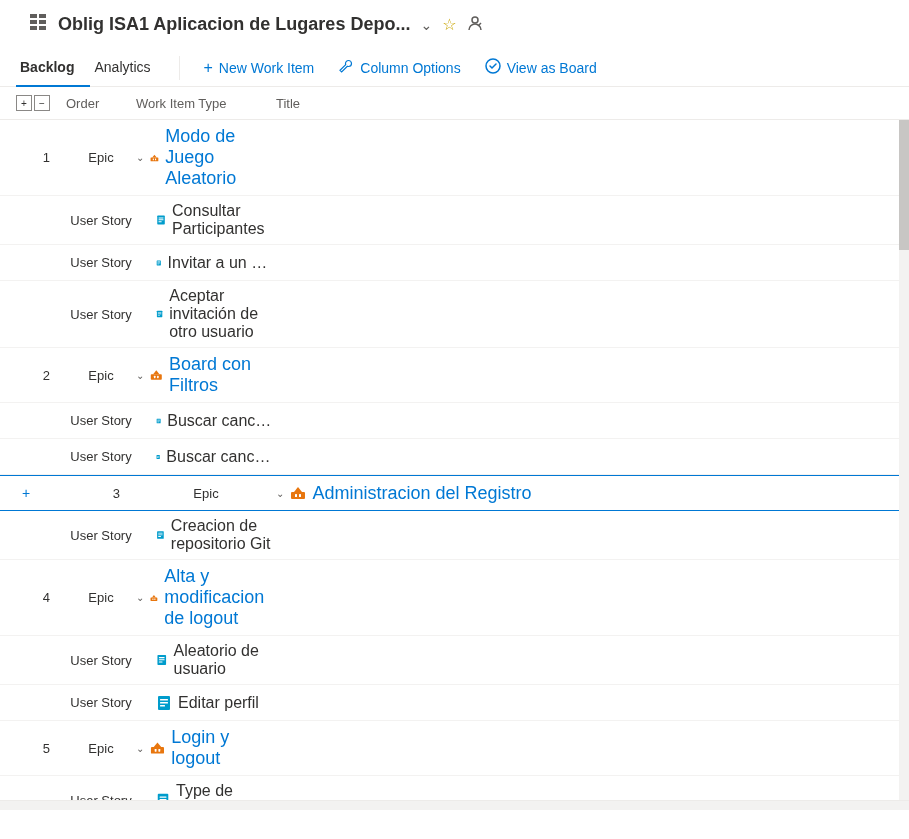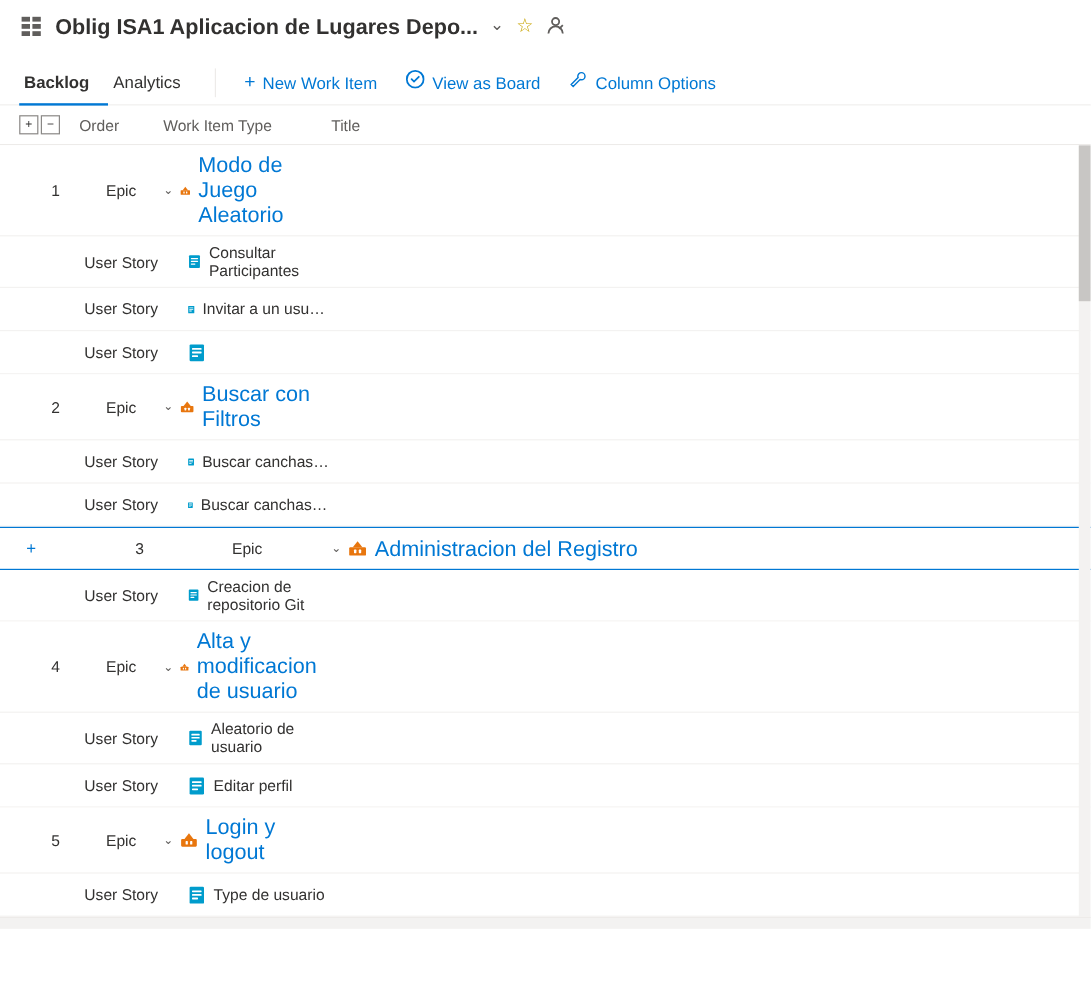--- a/index.html
+++ b/index.html
@@ -9,21 +9,22 @@
       color: #323130;
       background: #fff;
       width: 909px;
       min-height: 839px;
       overflow: hidden;
     }
 
     
     .app-header {
       display: flex;
-      padding: 12px 16px;
+      align-items: center;
+      padding: 12px 28px;
       gap: 10px;
     }
     .app-header-icon {
       color: #605e5c;
       font-size: 20px;
     }
     .app-title {
       font-size: 18px;
       font-weight: 600;
       color: #323130;
@@ -175,21 +176,21 @@
       cursor: pointer;
     }
 
     .epic-link {
       color: #0078d4;
       text-decoration: none;
       font-size: 18px;
     }
     .story-text {
       color: #323130;
-      font-size: 13px;
+      font-size: 16px;
     }
 
     
     .add-row-btn {
       display: flex;
       align-items: center;
       justify-content: center;
       width: 20px;
       height: 20px;
       font-size: 14px;
@@ -246,33 +247,33 @@
     <span>Analytics</span>
   </div>
   <div class="nav-divider"></div>
   <div class="nav-action">
     <span class="nav-action-icon">+</span>
     <span>New Work Item</span>
   </div>
   <div class="nav-action">
     <span class="nav-action-icon">
       <svg width="16" height="16" viewBox="0 0 16 16" fill="none">
-        <circle cx="8" cy="8" r="7" stroke="#0078d4" stroke-width="1.5"></circle>
-        <path d="M5 8l2 2 4-4" stroke="#0078d4" stroke-width="1.5" fill="none" stroke-linecap="round"></path>
+        <path d="M10.5 2.5a3 3 0 00-3 3c0 .4.08.78.22 1.13L2 12.35 3.65 14l5.72-5.72c.35.14.73.22 1.13.22a3 3 0 000-6z" stroke="#0078d4" stroke-width="1.2" fill="none"></path>
       </svg>
     </span>
-    <span>View as Board</span>
+    <span>Column Options</span>
   </div>
   <div class="nav-action">
     <span class="nav-action-icon">
       <svg width="16" height="16" viewBox="0 0 16 16" fill="none">
-        <path d="M10.5 2.5a3 3 0 00-3 3c0 .4.08.78.22 1.13L2 12.35 3.65 14l5.72-5.72c.35.14.73.22 1.13.22a3 3 0 000-6z" stroke="#0078d4" stroke-width="1.2" fill="none"></path>
+        <circle cx="8" cy="8" r="7" stroke="#0078d4" stroke-width="1.5"></circle>
+        <path d="M5 8l2 2 4-4" stroke="#0078d4" stroke-width="1.5" fill="none" stroke-linecap="round"></path>
       </svg>
     </span>
-    <span>Column Options</span>
+    <span>View as Board</span>
   </div>
 </div>
 
 <div class="table-header">
   <div class="table-header-cell">
     <div class="expand-controls">
       <div class="expand-btn">+</div>
       <div class="expand-btn">−</div>
     </div>
   </div>
@@ -335,35 +336,36 @@
   <div class="table-row story-row">
     <div class="order-cell"></div>
     <div class="type-cell">User Story</div>
     <div class="title-cell story-title">
       <svg width="16" height="16" viewBox="0 0 16 16">
         <rect x="2" y="1" width="12" height="14" rx="1" fill="#009ccc"></rect>
         <rect x="4" y="4" width="8" height="1.5" rx="0.5" fill="#fff"></rect>
         <rect x="4" y="7" width="8" height="1.5" rx="0.5" fill="#fff"></rect>
         <rect x="4" y="10" width="5" height="1.5" rx="0.5" fill="#fff"></rect>
       </svg>
+      <span class="story-text">Aceptar invitación de otro usuario</span>
     </div>
   </div>
 
   <div class="table-row epic-row">
     <div class="order-cell">2</div>
     <div class="type-cell">Epic</div>
     <div class="title-cell epic-title">
       <span class="expand-arrow">⌄</span>
       <svg width="16" height="16" viewBox="0 0 16 16">
         <rect x="1" y="7" width="14" height="7" rx="1" fill="#e8760e"></rect>
         <polygon points="4,7 8,2 12,7" fill="#e8760e"></polygon>
         <rect x="5" y="9" width="2" height="3" fill="#fff" rx="0.5"></rect>
         <rect x="9" y="9" width="2" height="3" fill="#fff" rx="0.5"></rect>
       </svg>
-      <span class="epic-link">Buscar con Filtros</span>
+      <span class="epic-link">Board con Filtros</span>
     </div>
   </div>
 
   <div class="table-row story-row">
     <div class="order-cell"></div>
     <div class="type-cell">User Story</div>
     <div class="title-cell story-title">
       <svg width="16" height="16" viewBox="0 0 16 16">
         <rect x="2" y="1" width="12" height="14" rx="1" fill="#009ccc"></rect>
         <rect x="4" y="4" width="8" height="1.5" rx="0.5" fill="#fff"></rect>
@@ -424,21 +426,21 @@
     <div class="order-cell">4</div>
     <div class="type-cell">Epic</div>
     <div class="title-cell epic-title">
       <span class="expand-arrow">⌄</span>
       <svg width="16" height="16" viewBox="0 0 16 16">
         <rect x="1" y="7" width="14" height="7" rx="1" fill="#e8760e"></rect>
         <polygon points="4,7 8,2 12,7" fill="#e8760e"></polygon>
         <rect x="5" y="9" width="2" height="3" fill="#fff" rx="0.5"></rect>
         <rect x="9" y="9" width="2" height="3" fill="#fff" rx="0.5"></rect>
       </svg>
-      <span class="epic-link">Alta y modificacion de usuario</span>
+      <span class="epic-link">Alta y modificacion de logout</span>
     </div>
   </div>
 
   <div class="table-row story-row">
     <div class="order-cell"></div>
     <div class="type-cell">User Story</div>
     <div class="title-cell story-title">
       <svg width="16" height="16" viewBox="0 0 16 16">
         <rect x="2" y="1" width="12" height="14" rx="1" fill="#009ccc"></rect>
         <rect x="4" y="4" width="8" height="1.5" rx="0.5" fill="#fff"></rect>

